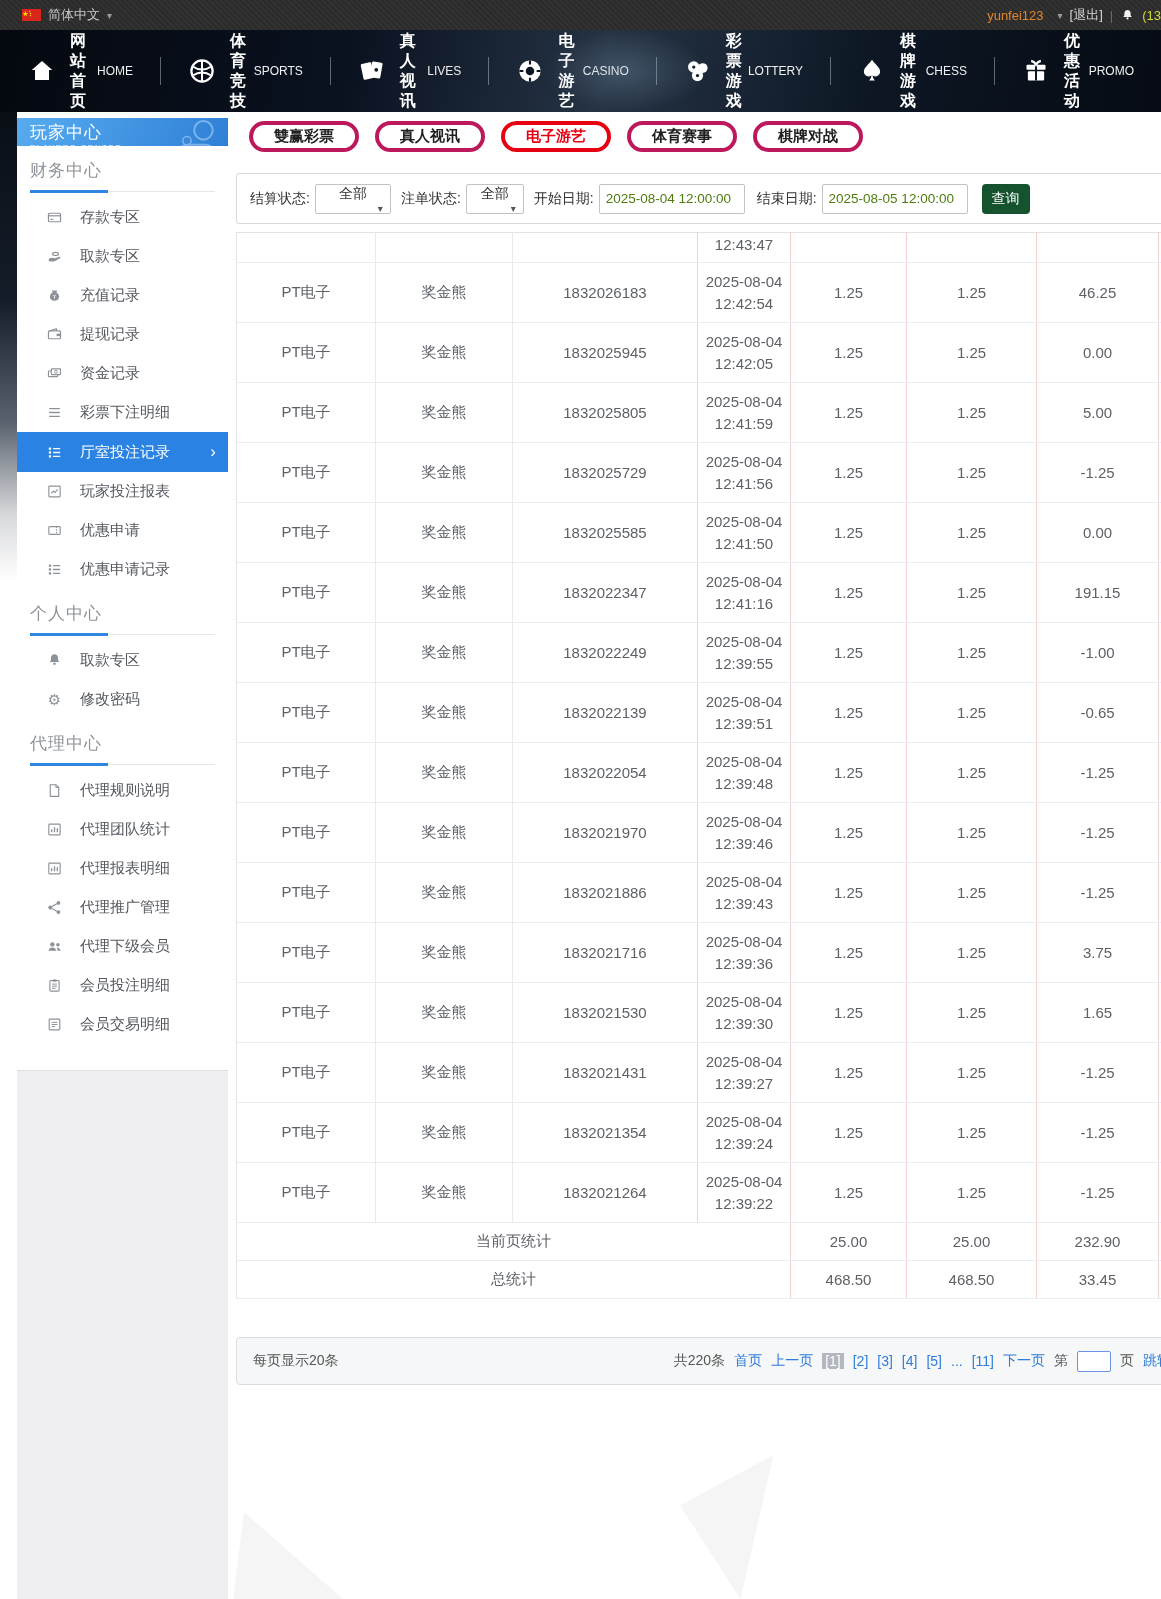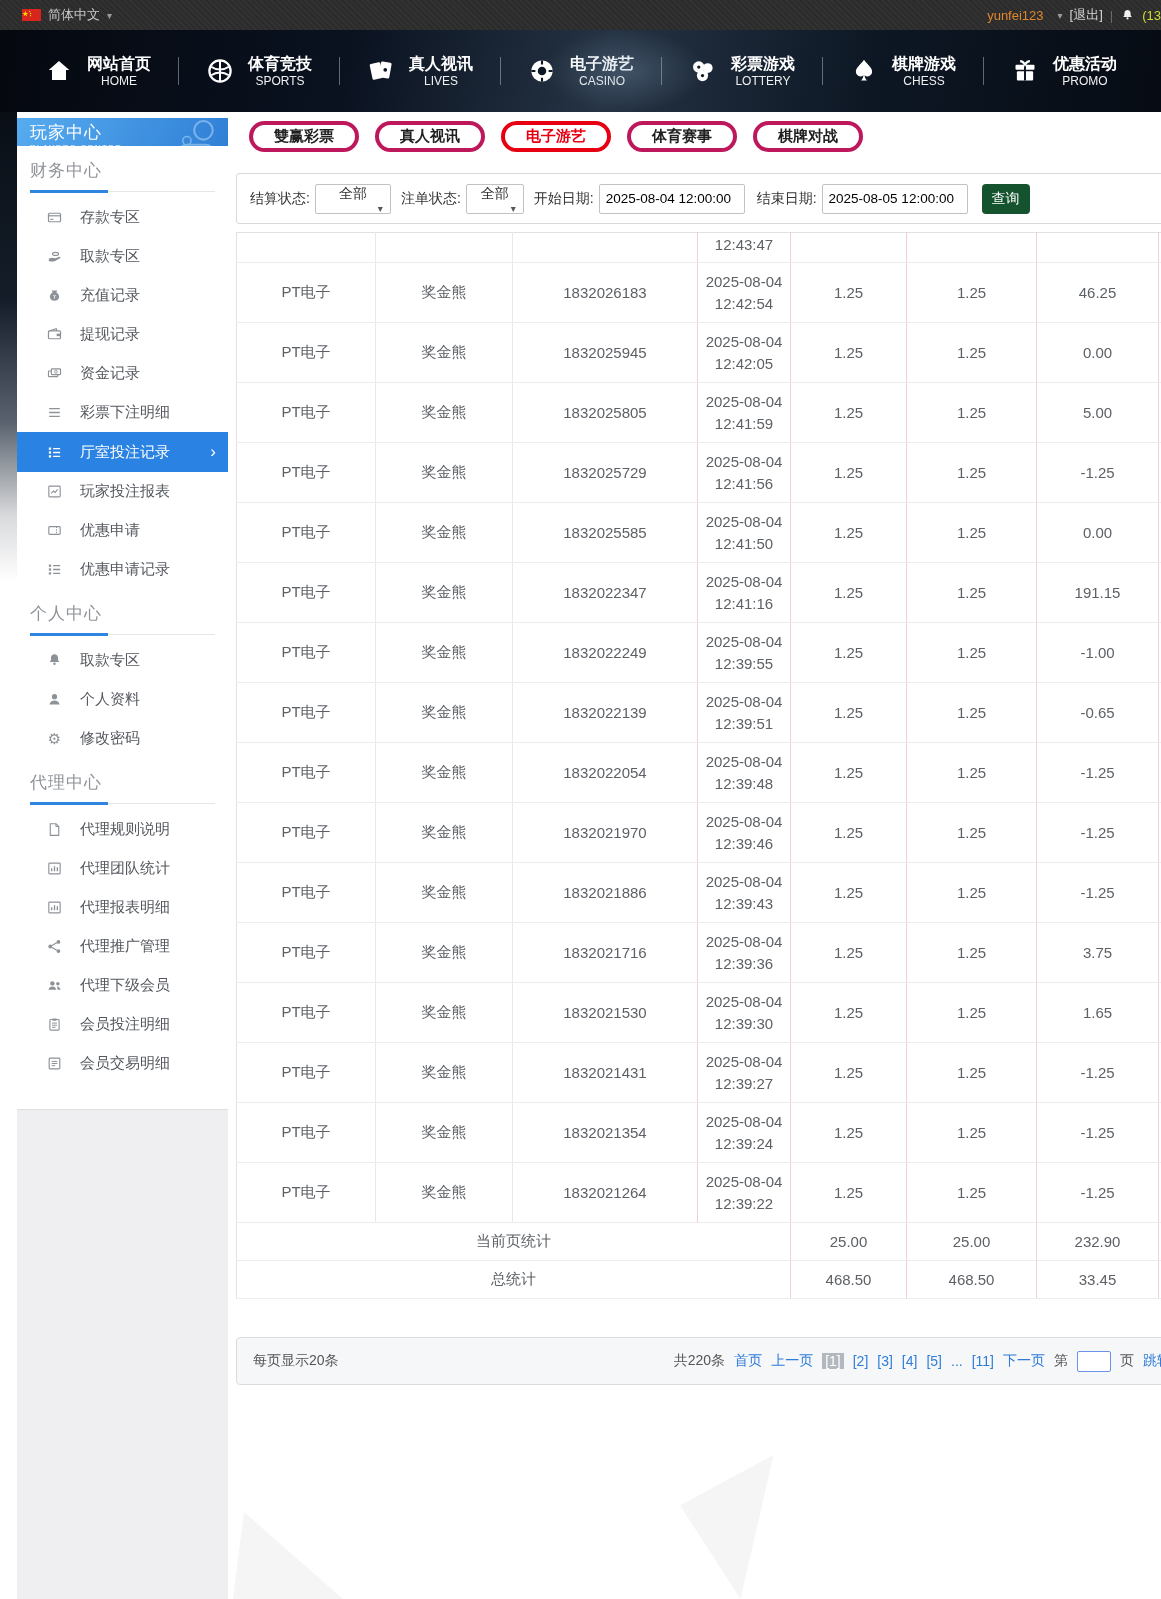--- a/index.html
+++ b/index.html
@@ -22,21 +22,21 @@
   
   .navbar{position:absolute;top:30px;left:0;width:1161px;height:82px;z-index:25;
     background:linear-gradient(100deg,#05080f 0%,#0a1220 30%,#253344 52%,#0d1724 75%,#060b13 100%);
     display:flex;align-items:center;justify-content:center;}
   .navbar::after{content:'';position:absolute;left:47%;top:0;width:160px;height:100%;
     background:radial-gradient(closest-side,rgba(140,170,195,.28),rgba(0,0,0,0));pointer-events:none;}
   .nav-item{position:relative;display:flex;align-items:center;gap:13px;padding:0 27px;height:46px;cursor:pointer;}
   .nav-item + .nav-item::before{content:'';position:absolute;left:0;top:9px;height:28px;width:1px;background:rgba(200,210,220,.45);}
   .nav-ic{width:30px;height:30px;color:#fff;flex:0 0 auto;}
   .nav-ic svg{width:100%;height:100%;}
-  .nav-tx{display:flex;flex-direction:column;align-items:center;line-height:1.25;}
+  .nav-tx{display:flex;flex-direction:row;align-items:center;line-height:1.25;}
   .nav-tx b{color:#fff;font-size:16px;font-weight:bold;}
   .nav-tx i{color:#f0f0f0;font-size:12px;font-style:normal;}
 
   
   .left-strip{position:absolute;left:0;top:112px;width:17px;height:470px;
     background:linear-gradient(#0a0f16 0%,#141d29 40%,#59626e 66%,#d9dadc 86%,#fff 100%);}
   .side-col{position:absolute;left:17px;top:118px;width:211px;height:1481px;background:#efeff1;}
   .sidebar{position:absolute;left:17px;top:118px;width:211px;background:#fff;border-bottom:1px solid #dfdfdf;z-index:10;}
   .side-head{height:28px;background:linear-gradient(120deg,#57acef 0%,#2f7fd6 100%);color:#fff;
     padding:5px 8px 0 13px;position:relative;overflow:hidden;}
@@ -64,21 +64,21 @@
 
   .filterbar{margin-top:21px;width:1000px;height:51px;border:1px solid #d9d9d9;border-radius:3px;background:#fff;
     display:flex;align-items:center;padding:0 13px;font-size:14px;color:#333;}
   .filterbar .lbl{margin-right:5px;white-space:nowrap;}
   .sel{height:30px;border:1px solid #c2c2c2;border-radius:2px;background:#fff;display:flex;align-items:center;
     padding:0 7px;cursor:pointer;margin-right:10px;flex-direction:column;}
   .sel .v{font-size:14px;color:#333;}
   .sel .c{font-size:10px;color:#555;margin-left:10px;}
   .sel.narrow .c{margin-left:4px;}
   .inp{height:30px;width:146px;border:1px solid #c2c2c2;border-radius:2px;padding:0 6px;font-size:13.5px;
-    color:#000000;font-family:"Liberation Sans","DejaVu Sans",sans-serif;margin-right:12px;}
+    color:#4d7c0f;font-family:"Liberation Sans","DejaVu Sans",sans-serif;margin-right:12px;}
   .btn-search{height:30px;width:48px;background:#14532d;color:#fff;border:none;border-radius:4px;
     font-size:14px;cursor:pointer;margin-left:2px;}
 
   .table-wrap{margin-top:8px;width:925px;overflow:hidden;}
   table{width:1080px;border-collapse:collapse;table-layout:fixed;background:#fff;
     border-top:1px solid #e2e2e2;border-left:1px solid #e2e2e2;font-size:15px;color:#5d6166;}
   td{border-bottom:1px solid #ececec;border-left:1px solid #e9e9e9;text-align:center;vertical-align:middle;
     padding:0;overflow:hidden;white-space:nowrap;}
   td:first-child{border-left:none;}
   td.pink{border-left:1px solid #f3cfcf;}
@@ -343,29 +343,20 @@
       <div class="side-item">
         <span class="ic">
           <svg viewBox="0 0 24 24">
             <path d="M12 3.2c2.8 0 5 2.2 5 5v3.4l1.8 2.6H5.2L7 11.6V8.2c0-2.8 2.2-5 5-5z" fill="currentColor"></path>
             <circle cx="12" cy="16.6" r="1.7" fill="currentColor"></circle>
           </svg>
         </span>
         <span>取款专区</span>
       </div>
       <div class="side-item">
-        <span class="ic">
-          <svg viewBox="0 0 24 24">
-            <circle cx="12" cy="8" r="3.7" fill="currentColor"></circle>
-            <path d="M4.8 19c.8-3.9 3.7-5.7 7.2-5.7s6.4 1.8 7.2 5.7z" fill="currentColor"></path>
-          </svg>
-        </span>
-        <span>个人资料</span>
-      </div>
-      <div class="side-item">
         <span class="ic">⚙</span>
         <span>修改密码</span>
       </div>
       <div class="section-label">代理中心</div>
       <div class="section-rule"></div>
       <div class="side-item">
         <span class="ic">
           <svg viewBox="0 0 24 24">
             <path d="M6 3.8h8l4 4v12.4H6z" stroke="currentColor" fill="none" stroke-width="1.6"></path>
             <path d="M14 3.8v4h4" stroke="currentColor" fill="none" stroke-width="1.4"></path>

